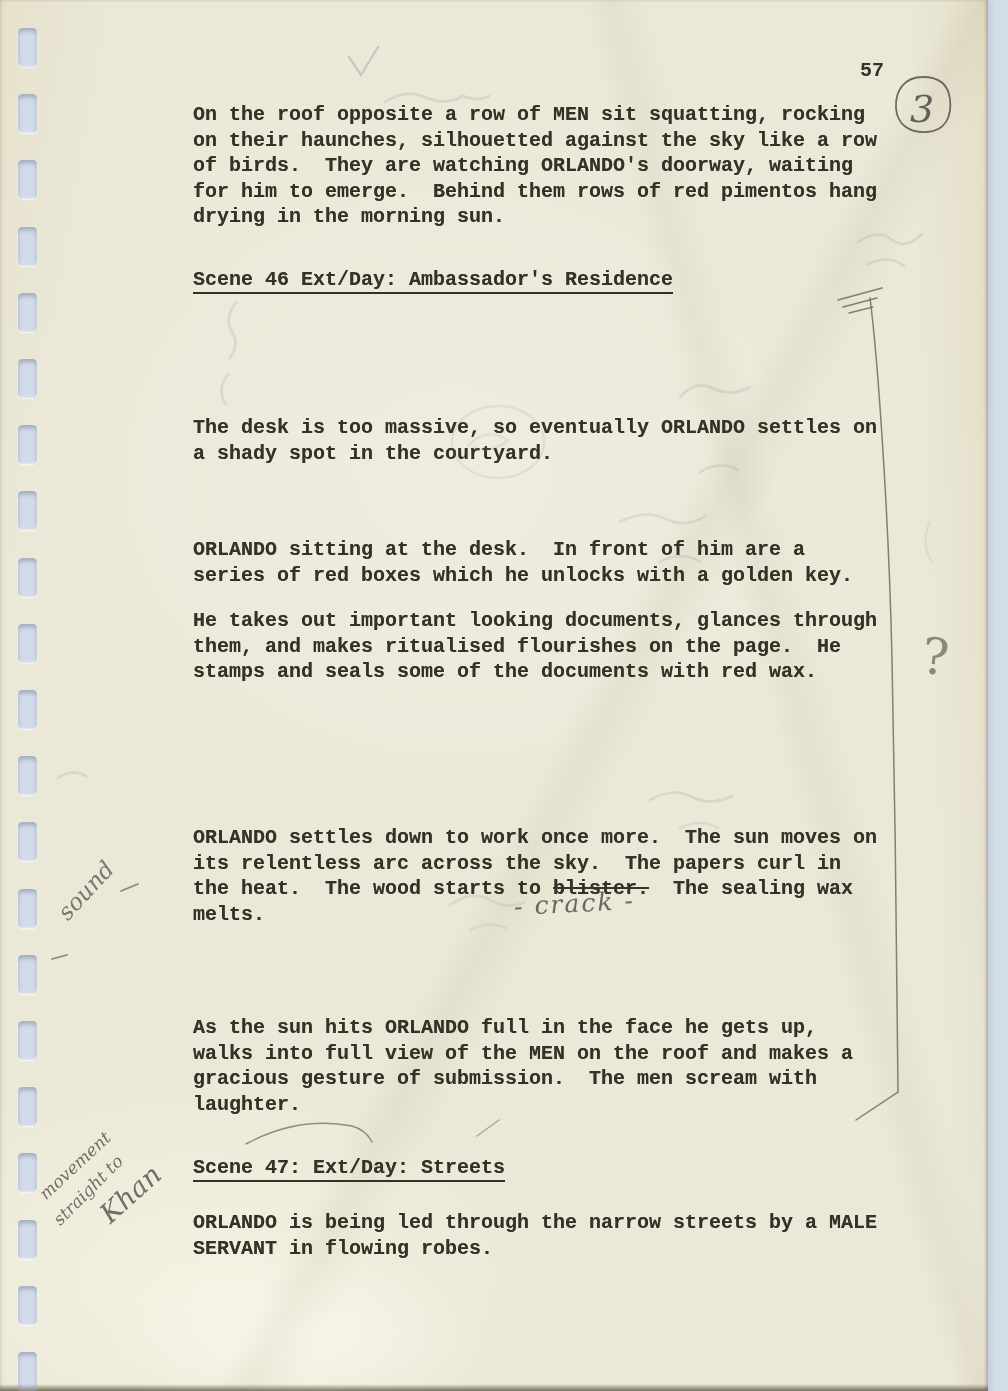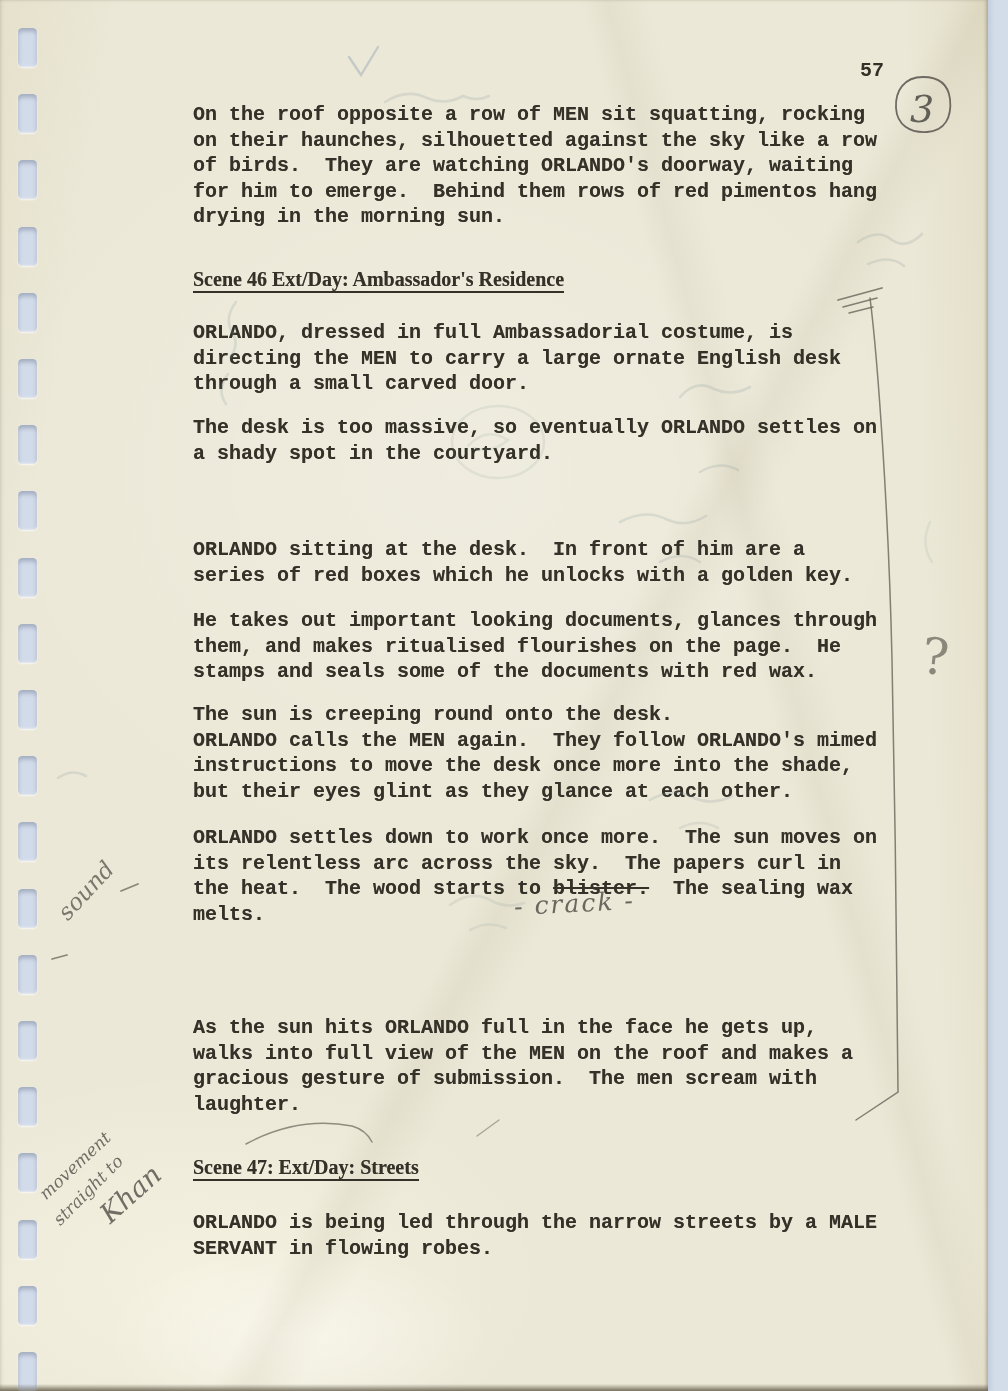--- a/index.html
+++ b/index.html
@@ -28,21 +28,21 @@
   }
   .hole{position:absolute;left:18px;width:19px;height:39px;border-radius:4.5px;
     background:#d2dbea;
     box-shadow: inset 0 3px 4px rgba(100,112,138,.45), inset 0 -1px 2px rgba(255,255,255,.55), 0 1px 2px rgba(255,255,255,.7);}
   .typed{
     position:absolute;left:185px;width:734px;margin:8px;
     font:700 20px/25.5px "Liberation Mono",monospace;
     color:#343128;white-space:pre-wrap;
     text-shadow:0 0 0.6px rgba(52,49,40,.55);
   }
-  .heading span{border-bottom:2px solid #343128;padding-bottom:1px;font-family:Liberation Serif, serif;}
+  .heading span{border-bottom:2px solid #343128;padding-bottom:1px;}
   .cut{text-align:right;}
   .struck{text-decoration:line-through;text-decoration-thickness:2px;}
   .pencil{position:absolute;color:#716d64;font-family:"DejaVu Serif",serif;font-style:italic;}
   .note-crack{left:514px;top:889px;font-size:25px;transform:rotate(-3deg);color:#6b675e;letter-spacing:2px;}
   .note-sound{left:62px;top:903px;font-size:23px;transform:rotate(-47deg);transform-origin:left center;color:#7b776d;}
   .note-m1{left:42px;top:1186px;font-size:17px;transform:rotate(-43deg);transform-origin:left center;}
   .note-m2{left:56px;top:1212px;font-size:17px;transform:rotate(-45deg);transform-origin:left center;}
   .note-m3{left:104px;top:1202px;font-size:27px;transform:rotate(-42deg);transform-origin:left center;}
   .qmark{left:922px;top:628px;font-size:50px;transform:rotate(6deg);color:#8b877a;font-style:normal;}
   .pagenum{position:absolute;left:860px;top:58px;font:700 20px/25px "Liberation Mono",monospace;color:#343128;}
@@ -84,36 +84,29 @@
   <div class="pagenum">57</div>
 
   <div class="typed" style="top:94px">On the roof opposite a row of MEN sit squatting, rocking
 on their haunches, silhouetted against the sky like a row
 of birds.  They are watching ORLANDO's doorway, waiting
 for him to emerge.  Behind them rows of red pimentos hang
 drying in the morning sun.</div>
 
   <div class="typed heading" style="top:259px"><span>Scene 46 Ext/Day: Ambassador's Residence</span></div>
 
-  <div class="typed" style="top:312px">ORLANDO, dressed in full Ambassadorial costume, is
-directing the MEN to carry a large ornate English desk
-through a small carved door.</div>
   <div class="typed" style="top:407px">The desk is too massive, so eventually ORLANDO settles on
 a shady spot in the courtyard.</div>
 
 
   <div class="typed" style="top:529px">ORLANDO sitting at the desk.  In front of him are a
 series of red boxes which he unlocks with a golden key.</div>
   <div class="typed" style="top:600px">He takes out important looking documents, glances through
 them, and makes ritualised flourishes on the page.  He
 stamps and seals some of the documents with red wax.</div>
-  <div class="typed" style="top:694px">The sun is creeping round onto the desk.
-ORLANDO calls the MEN again.  They follow ORLANDO's mimed
-instructions to move the desk once more into the shade,
-but their eyes glint as they glance at each other.</div>
 
   <div class="typed" style="top:817px"><span>ORLANDO settles down to work once more.  The sun moves on
 its relentless arc across the sky.  The papers curl in
 the heat.  The wood starts to </span><span class="struck">blister.</span><span>  The sealing wax
 melts.</span></div>
 
   <div class="typed" style="top:1007px">As the sun hits ORLANDO full in the face he gets up,
 walks into full view of the MEN on the roof and makes a
 gracious gesture of submission.  The men scream with
 laughter.</div>

